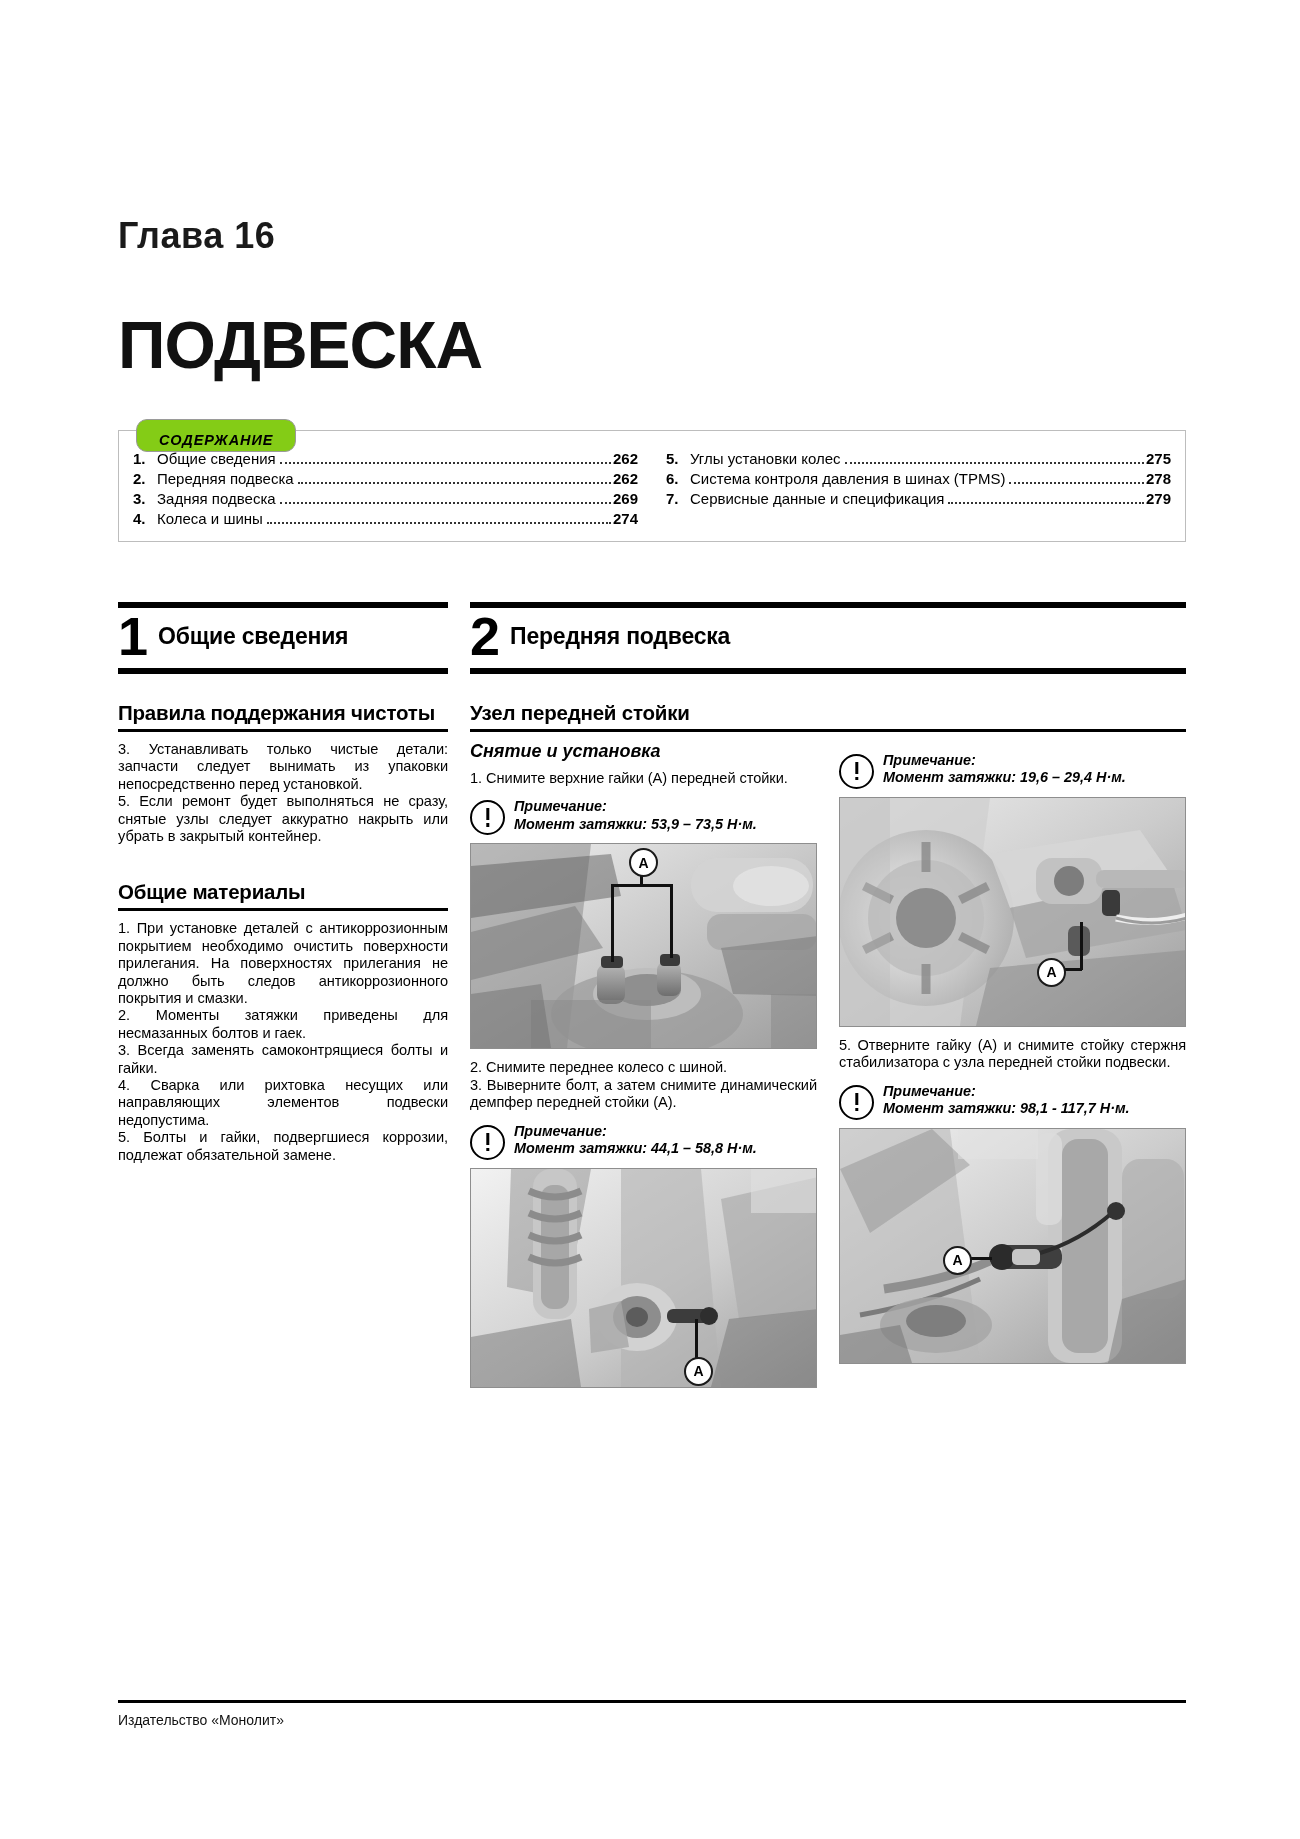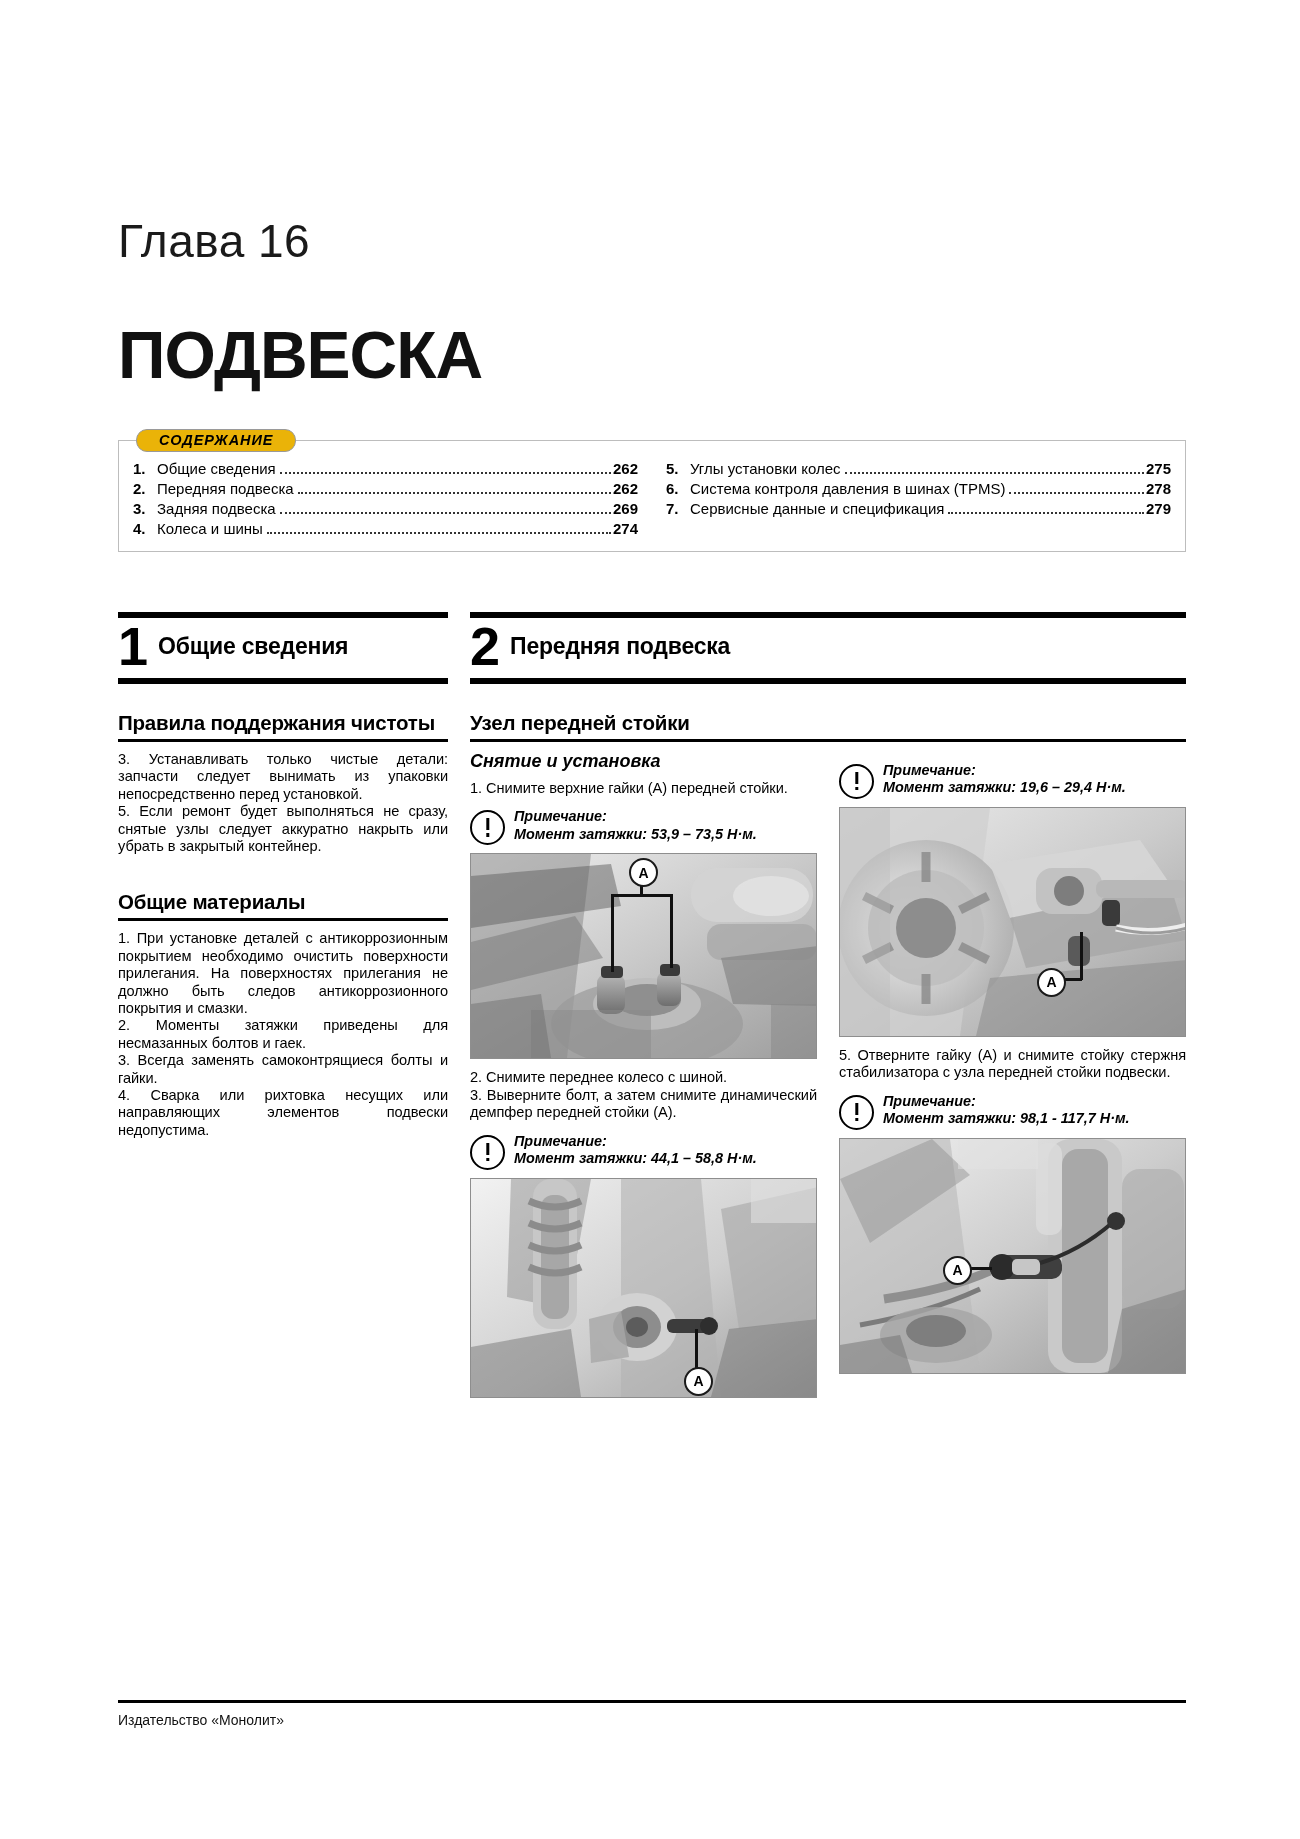--- a/index.html
+++ b/index.html
@@ -26,22 +26,22 @@
 
   .content {
     position: absolute;
     left: 118px;
     top: 0;
     width: 1068px;
   }
 
   
   .chapter-label {
-    font-size: 46px;
-    font-weight: 400;
+    font-size: 36px;
+    font-weight: 700;
     letter-spacing: 0.5px;
     color: #1a1a1a;
     margin-top: 218px;
     line-height: 1;
   }
   .chapter-title {
     font-size: 66px;
     font-weight: 700;
     letter-spacing: -1px;
     color: #111;
@@ -52,24 +52,24 @@
 
   
   .toc-wrap {
     position: relative;
     margin-top: 52px;
   }
   .toc-tab {
     position: absolute;
     left: 18px;
     top: -11px;
-    background: #eab308;
+    background: #84cc16;
     border: 1.5px solid #9a9a9a;
     border-radius: 11px;
-    padding: 2px 22px 3px 22px;
+    padding: 12px 22px 3px 22px;
     font-size: 14.5px;
     font-weight: 700;
     font-style: italic;
     letter-spacing: 0.9px;
     z-index: 3;
   }
   .toc-box {
     border: 1.5px solid #bdbdbd;
     padding: 18px 14px 12px 14px;
     display: flex;
@@ -360,20 +360,21 @@
 
         <div style="height:34px"></div>
 
         <h3 class="blk">Общие материалы</h3>
         <div class="h-rule"></div>
 
         <p class="bt">1.  При установке деталей с антикоррозионным покрытием необходимо очистить поверхности прилегания. На поверхностях прилегания не должно быть следов антикоррозионного покрытия и смазки.</p>
         <p class="bt">2.  Моменты затяжки приведены для несмазанных болтов и гаек.</p>
         <p class="bt">3.  Всегда заменять самоконтрящиеся болты и гайки.</p>
         <p class="bt">4.  Сварка или рихтовка несущих или направляющих элементов подвески недопустима.</p>
+        <p class="bt">5.  Болты и гайки, подвергшиеся коррозии, подлежат обязательной замене.</p>
       </div>
 
       <div class="col-right">
 
         <div class="sec">
           <div class="rule-top"></div>
           <div class="sec-body">
             <span class="sec-num">2</span>
             <span class="sec-name">Передняя подвеска</span>
           </div>

